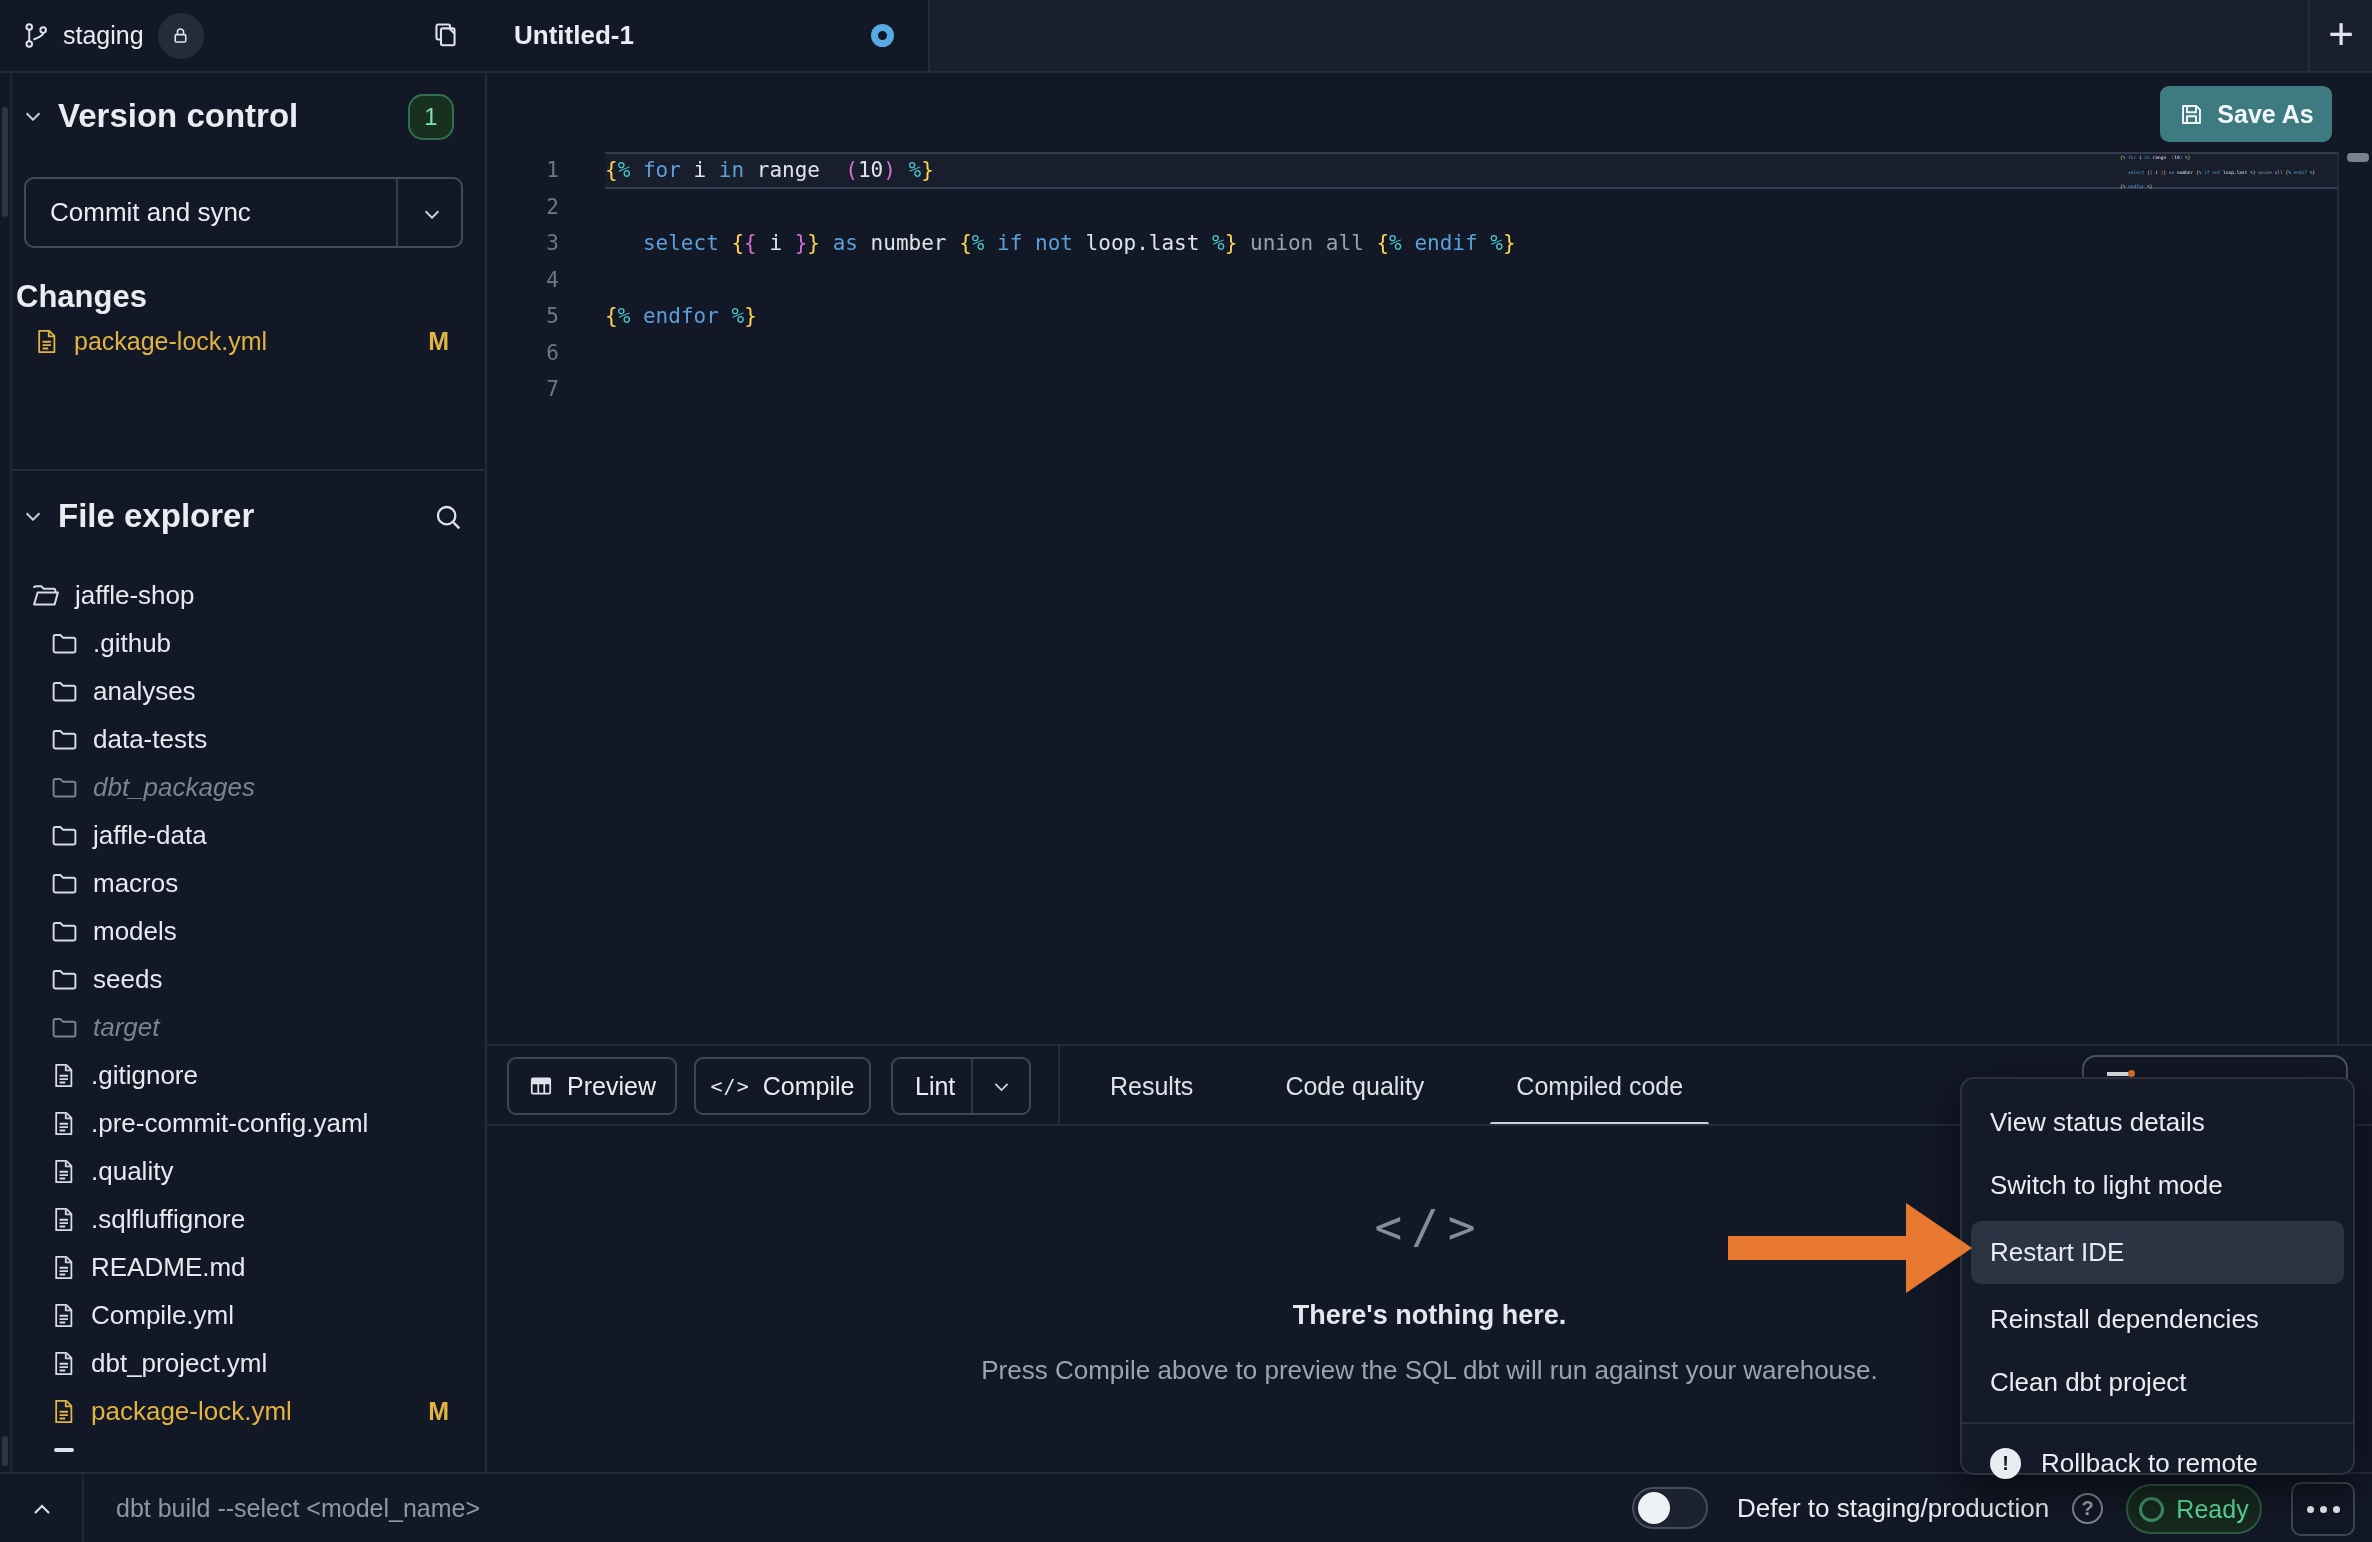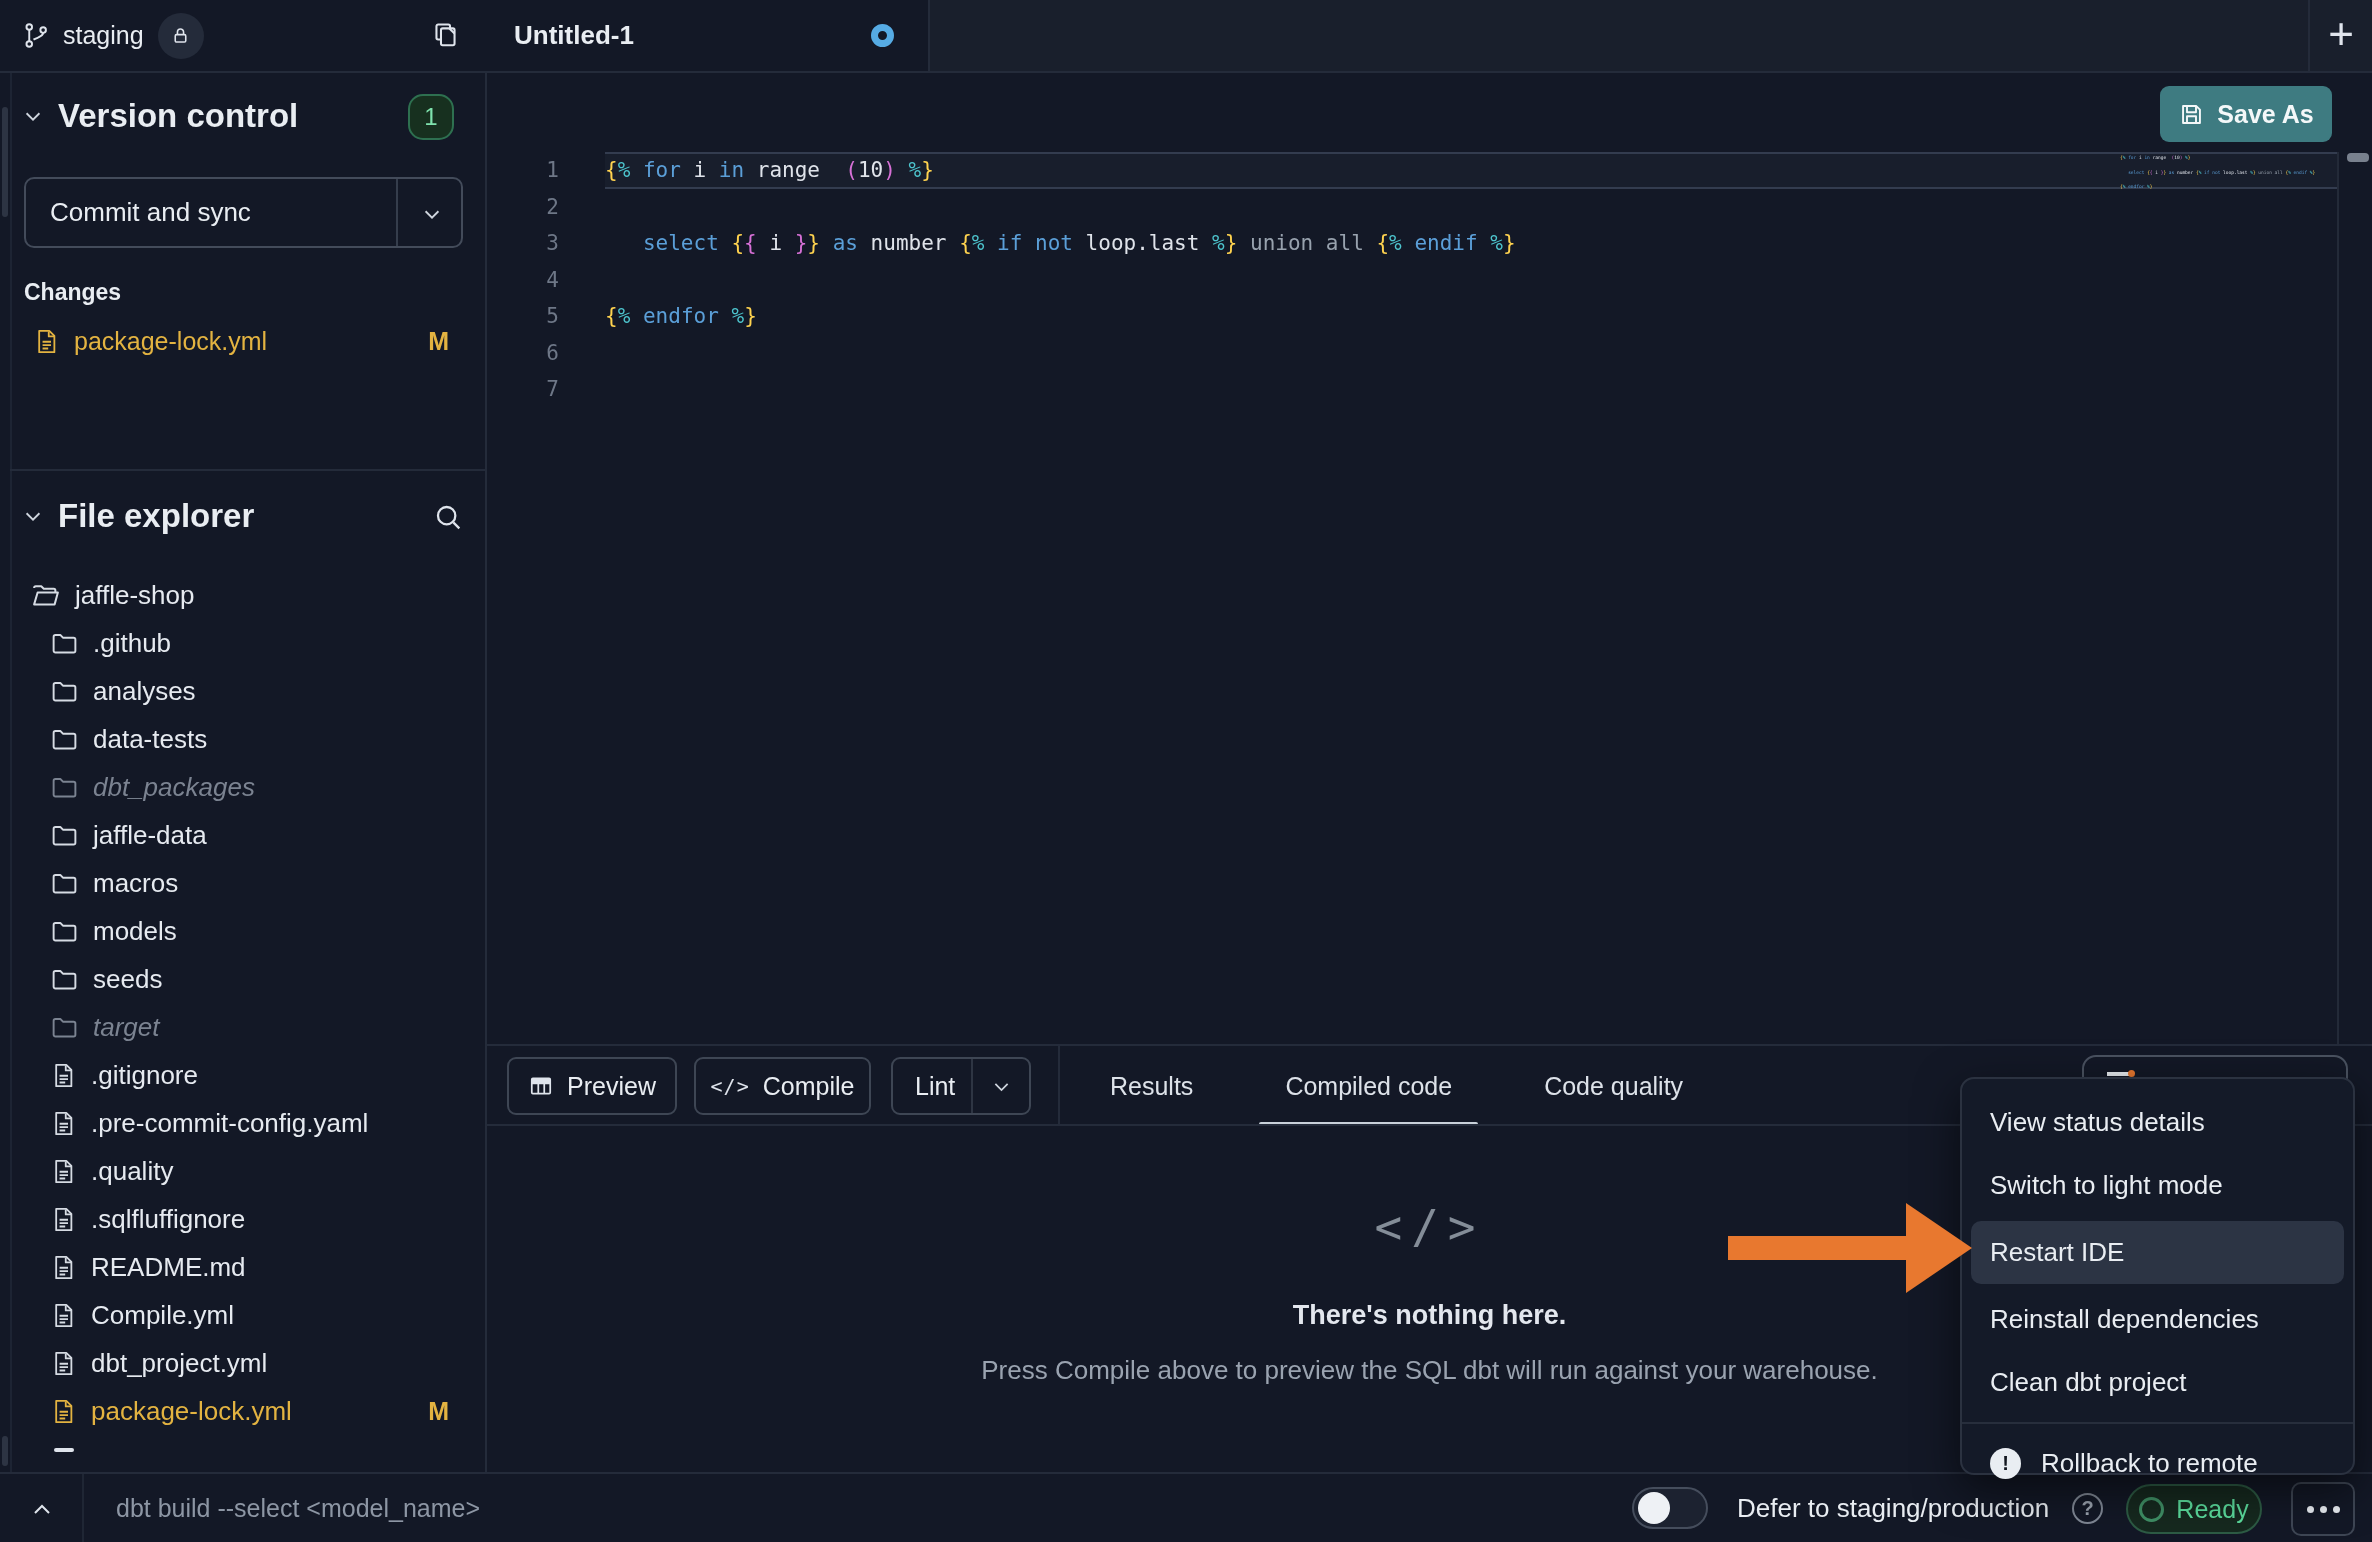--- a/index.html
+++ b/index.html
@@ -27,21 +27,21 @@
   .side-rail{position:absolute;left:10px;top:0;bottom:0;width:2px;background:#1d2433}
   .rail-thumb{position:absolute;width:6px;border-radius:3px;background:#323a49;opacity:.85}
   .sec-header{position:absolute;display:flex;align-items:center;color:#e9edf2}
   .sec-title{font-weight:bold;font-size:33px;margin-left:14px}
   .chev{color:#cfd5de}
   .vc-badge{position:absolute;left:408px;top:21px;width:46px;height:46px;border-radius:15px;background:#17301f;border:2px solid #2e7050;color:#7fe3ae;font-size:24px;display:flex;align-items:center;justify-content:center}
   .commit-btn{position:absolute;left:24px;top:104px;width:439px;height:71px;border:2px solid #434b5a;border-radius:10px;display:flex;align-items:center}
   .commit-btn .lbl{margin-left:24px;font-size:26px}
   .commit-btn .split{position:absolute;right:63px;top:0;bottom:0;width:2px;background:#353d4c}
   .commit-btn .dd{position:absolute;right:18px;top:24px;color:#cfd5de}
-  .changes-label{position:absolute;left:24px;top:206px;font-size:23px;font-weight:bold}
+  .changes-label{position:absolute;left:16px;top:206px;font-size:31px;font-weight:bold}
   .changes-list{position:absolute;left:0;top:242px;width:487px}
   .change-row{height:52px;display:flex;align-items:center;padding:0 38px 0 33px;color:#e3b341}
   .change-row .nm{margin-left:14px;font-size:25px}
   .mod-badge{margin-left:auto;font-weight:bold;color:#e3b341;font-size:25px}
   .sec-divider{position:absolute;left:10px;width:477px;height:2px;background:#242b3a}
   .search-ic{position:absolute;left:432px;top:428px;color:#dfe4ec}
   .file-tree{position:absolute;left:0;top:498px;width:487px}
   .tree-row{height:48px;display:flex;align-items:center;padding-right:38px;color:#e6eaf0}
   .tree-row.lvl0{padding-left:31px}
   .tree-row.lvl1{padding-left:50px}
@@ -441,25 +441,25 @@
       <svg width="21" height="21" viewBox="0 0 24 24" fill="none" stroke="#cfd5de" stroke-width="2">
           <path d="M5 9l7 7 7-7"></path>
         </svg>
     </span>
   </div>
   <div class="panel-vdiv"></div>
   <div class="tabs">
     <div class="tab-item">
         <span>Results</span>
       </div>
+    <div class="tab-item" style="margin-left:32px">
+        <span>Code quality</span>
+      </div>
     <div class="tab-item active" style="margin-left:32px">
         <span>Compiled code</span>
-      </div>
-    <div class="tab-item" style="margin-left:32px">
-        <span>Code quality</span>
       </div>
   </div>
   <div class="bp-bottomline"></div>
 
   <div class="hidden-btn">
     <span class="dash"></span>
     <span class="odot"></span>
   </div>
 
   <div class="empty">

